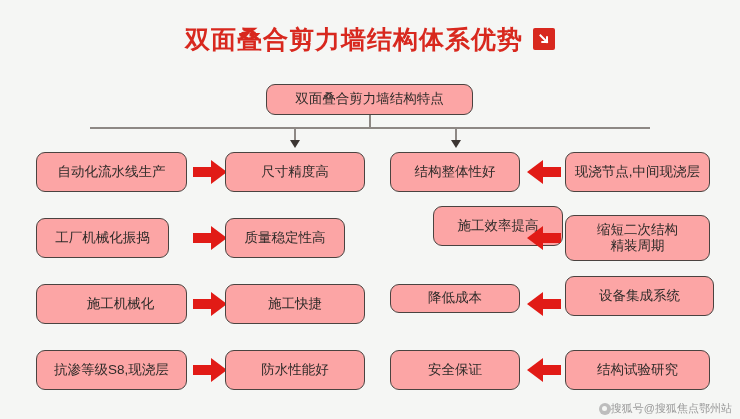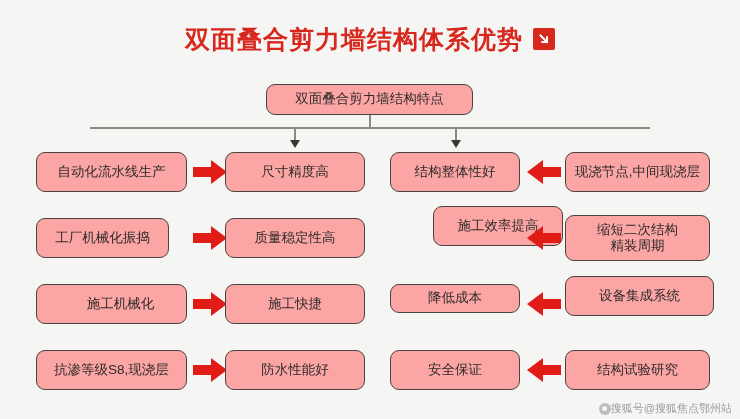--- a/index.html
+++ b/index.html
@@ -173,21 +173,21 @@
   </div>
 
   <div class="node" style="left:36px; top:218px; width:133px; height:40px;">
     <span>工厂机械化振捣</span>
   </div>
   <div class="arrow" style="left:193px; top:225px;">
     <svg viewBox="0 0 34 26">
         <path d="M0 8 H18 V1 L34 13 L18 25 V18 H0 Z" fill="#e11b16"></path>
       </svg>
   </div>
-  <div class="node" style="left:225px; top:218px; width:140px; height:40px;">
+  <div class="node" style="left:225px; top:218px; width:120px; height:40px;">
     <span>质量稳定性高</span>
   </div>
   <div class="node" style="left:390px; top:206px; width:130px; height:40px;margin-left:43px;">
     <span>施工效率提高</span>
   </div>
   <div class="arrow" style="left:527px; top:225px;">
     <svg viewBox="0 0 34 26">
         <path d="M34 8 H16 V1 L0 13 L16 25 V18 H34 Z" fill="#e11b16"></path>
       </svg>
   </div>

